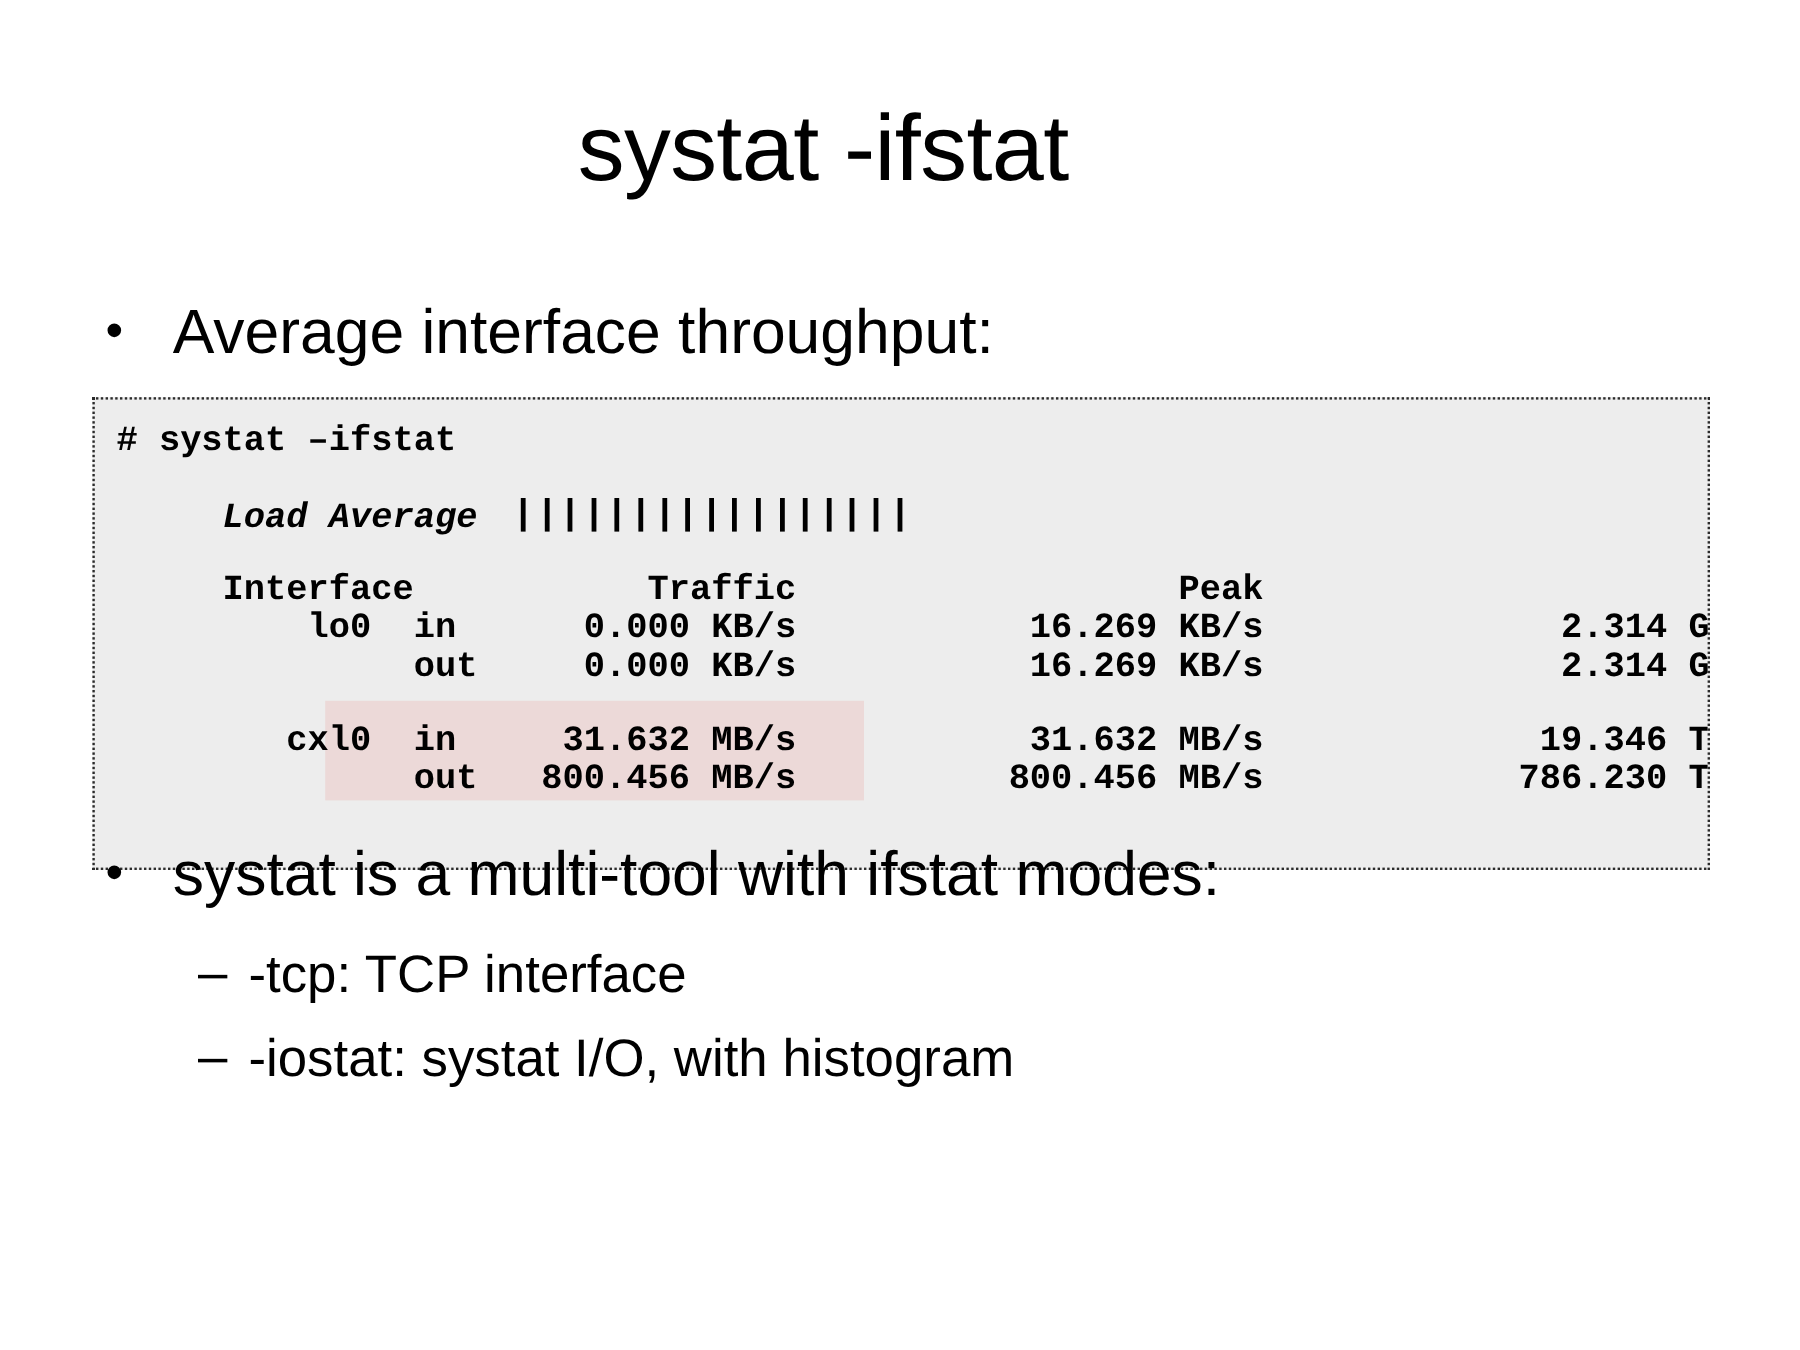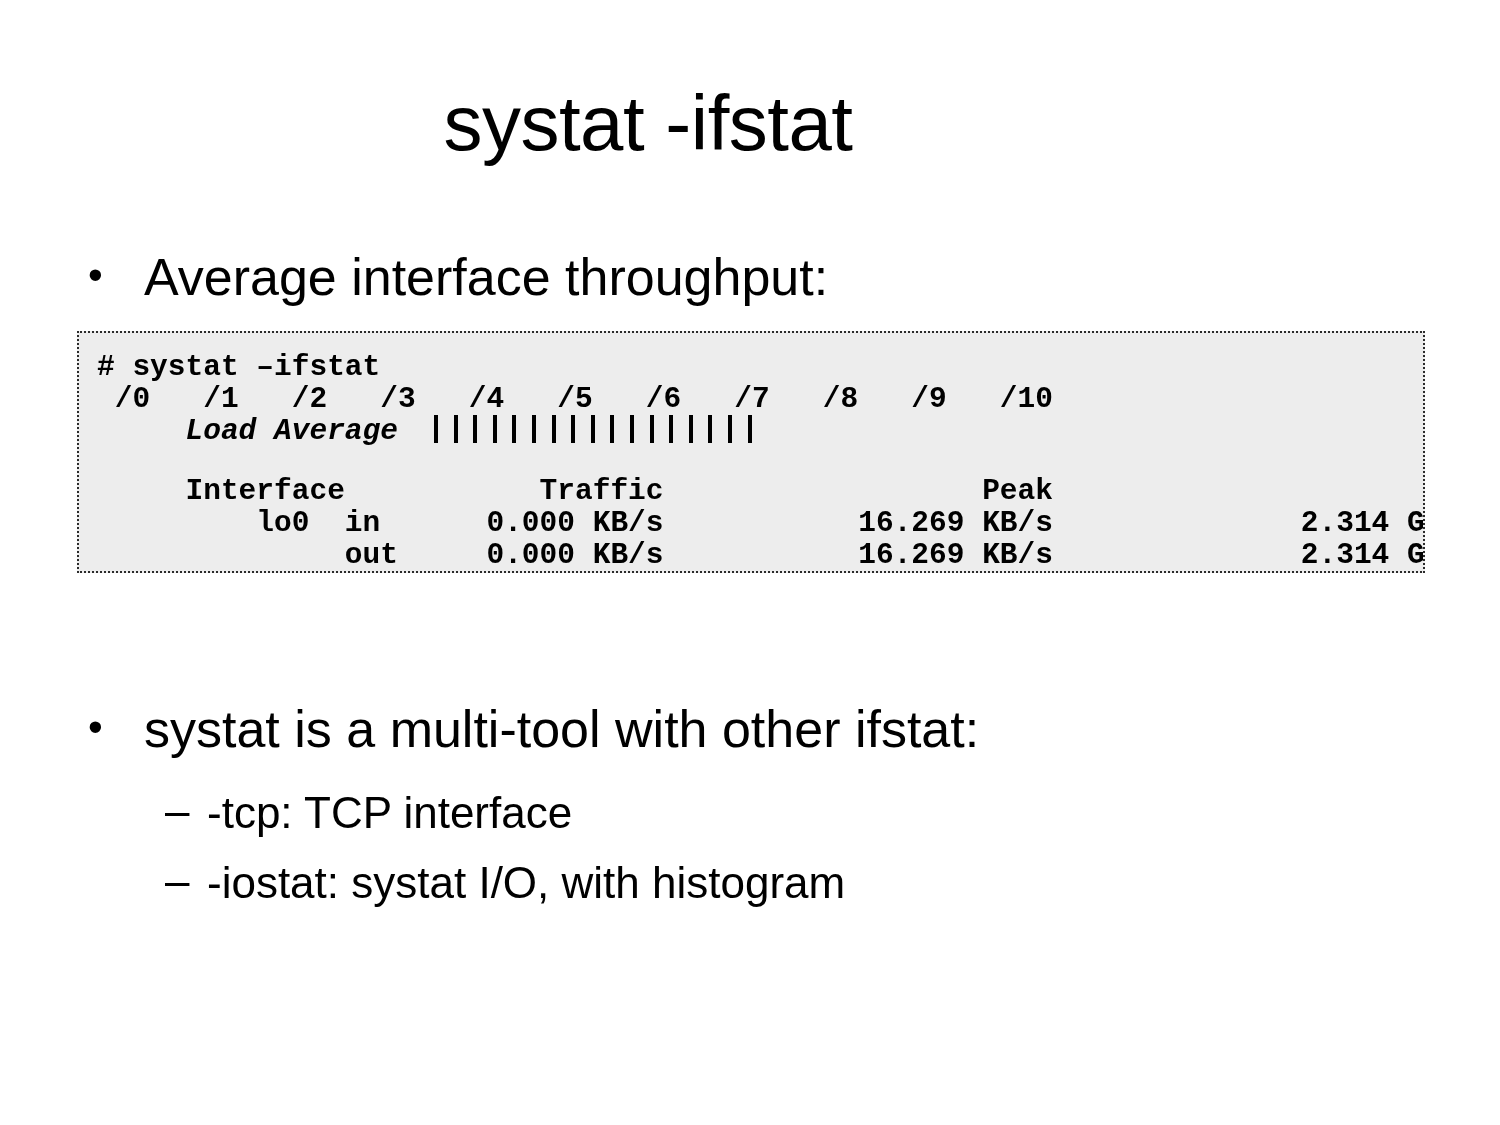--- a/index.html
+++ b/index.html
@@ -26,20 +26,21 @@
     top: 82px;
     left: 0;
     width: 1296px;
     text-align: center;
     font-family: "Liberation Sans", sans-serif;
     font-size: 78px;
     font-weight: 400;
     line-height: 1.06;
     color: #000000;
     letter-spacing: -0.5px;
+    padding-left: 38px;
   }
 
   
   .bullet-l1 {
     position: absolute;
     left: 88px;
     width: 1340px;
     display: flex;
     align-items: flex-start;
     font-size: 52px;
@@ -83,21 +84,21 @@
   #bullet-multitool { top: 700px; }
   #bullet-tcp { top: 788px; }
   #bullet-iostat { top: 858px; }
 
   
   .code-block {
     position: absolute;
     left: 77px;
     top: 331px;
     width: 1348px;
-    height: 242px;
+    height: 394px;
     background: #ededed;
     border: 2px dotted #2b2b2b;
     box-sizing: border-box;
     overflow: hidden;
   }
 
   
   .tline {
     position: absolute;
     left: 18px;
@@ -164,21 +165,20 @@
     <span class="marker">•</span>
     <span class="btext">Average interface throughput:</span>
   </div>
 
   <div class="code-block">
 
     <div class="highlight-box"></div>
 
     <div class="tline" id="term-cmd"># systat –ifstat</div>
 
-    <div class="tline" id="term-scale"> /0   /1   /2   /3   /4   /5   /6   /7   /8   /9   /10</div>
 
     <div class="tline" id="term-load">     <span>Load Average</span></div>
 
     <div class="loadbars" id="load-bars">
         <span class="bar"></span>
         <span class="bar"></span>
         <span class="bar"></span>
         <span class="bar"></span>
         <span class="bar"></span>
         <span class="bar"></span>
@@ -201,21 +201,21 @@
 
     <div class="tline" id="term-lo0-out">              out     0.000 KB/s           16.269 KB/s              2.314 GB</div>
 
     <div class="tline" id="term-cxl-in">        cxl0  in     31.632 MB/s           31.632 MB/s             19.346 TB</div>
 
     <div class="tline" id="term-cxl-out">              out   800.456 MB/s          800.456 MB/s            786.230 TB</div>
   </div>
 
   <div class="bullet-l1" id="bullet-multitool">
     <span class="marker">•</span>
-    <span class="btext">systat is a multi-tool with other ifstat:</span>
+    <span class="btext">systat is a multi-tool with ifstat modes:</span>
   </div>
 
   <div class="bullet-l2" id="bullet-tcp">
     <span class="marker">–</span>
     <span class="btext">-tcp: TCP interface</span>
   </div>
 
   <div class="bullet-l2" id="bullet-iostat">
     <span class="marker">–</span>
     <span class="btext">-iostat: systat I/O, with histogram</span>

